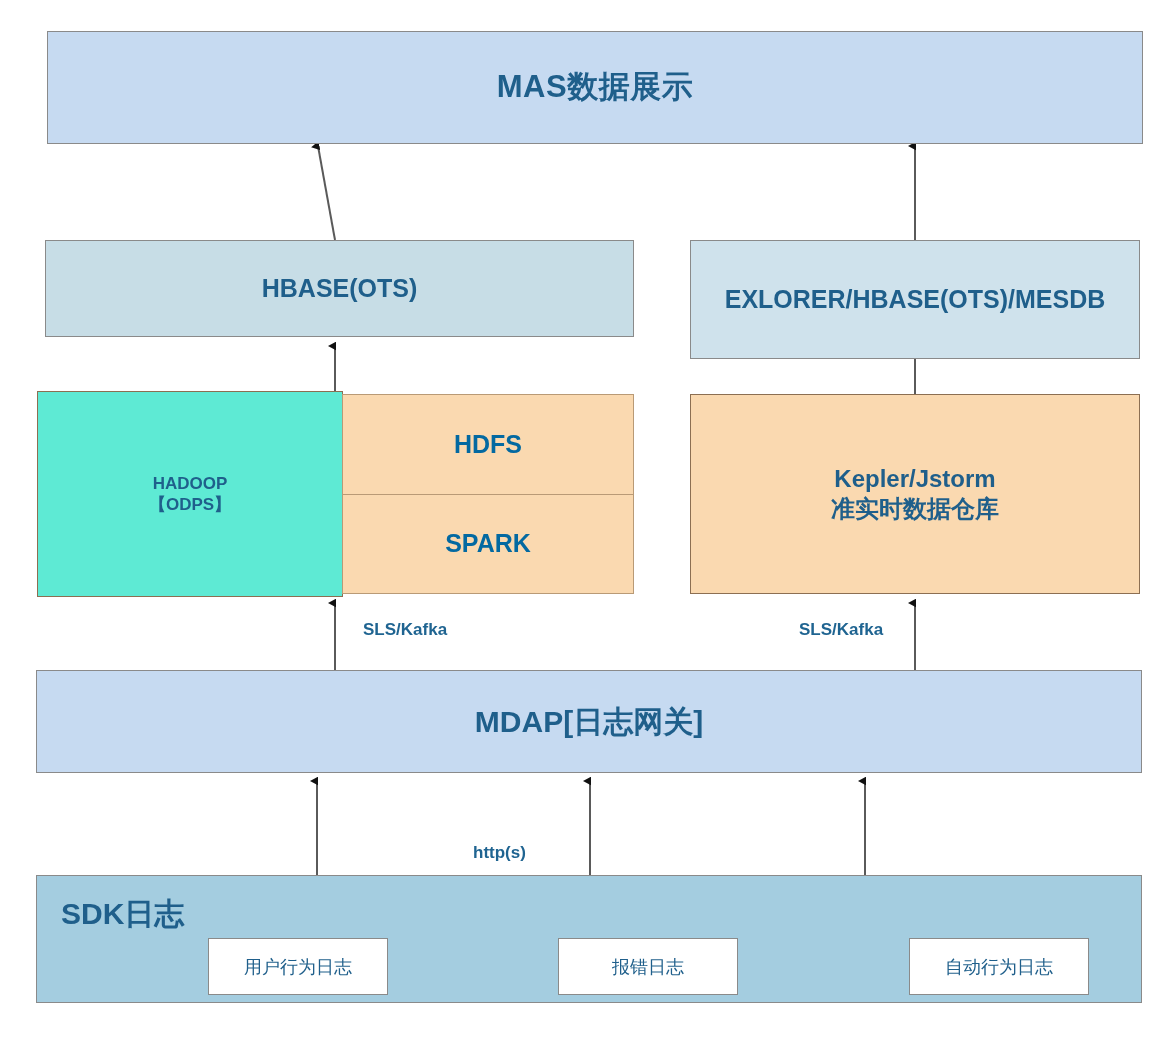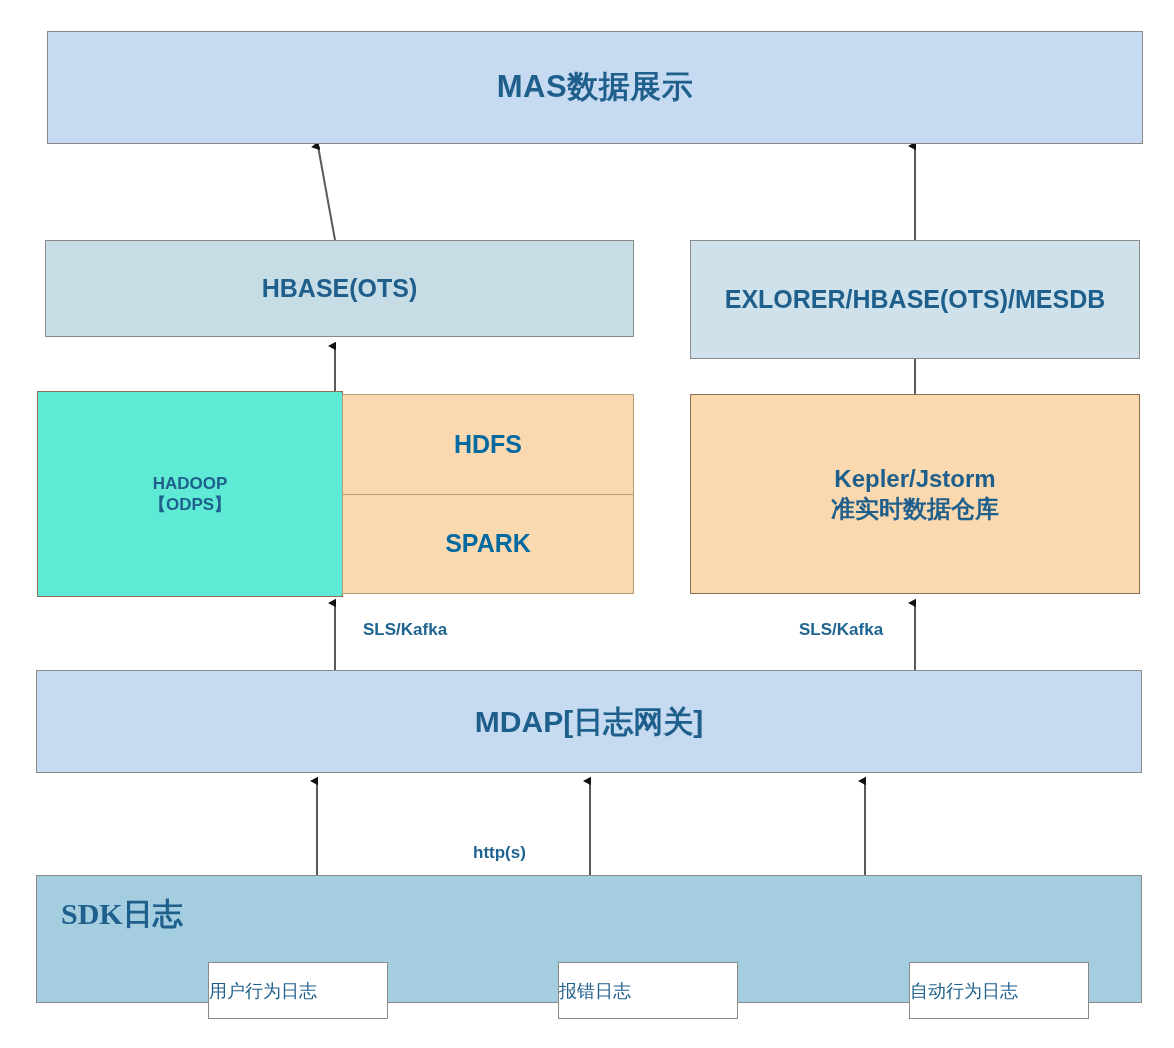--- a/index.html
+++ b/index.html
@@ -130,36 +130,34 @@
     background: #a4cde0;
     border: 1.5px solid #8a8a8a;
   }
   #sdk-title {
     position: absolute;
     left: 24px;
     top: 18px;
     font-size: 30px;
     font-weight: 600;
     color: #1f5f8b;
-    font-family: Liberation Serif, serif;
   }
   .sdk-card {
     position: absolute;
     top: 62px;
     width: 180px;
     height: 57px;
     box-sizing: border-box;
     background: #ffffff;
     border: 1.5px solid #8a8a8a;
     display: flex;
     align-items: center;
-    justify-content: flex-start;
+    justify-content: center;
     font-size: 18px;
     color: #1f5f8b;
-    margin-top: 24px;
   }
   #sdk-card-0 { left: 171px; }
   #sdk-card-1 { left: 521px; }
   #sdk-card-2 { left: 872px; }
   
   .edge-label {
     position: absolute;
     color: #1f6491;
     font-size: 17px;
     font-weight: 700;

